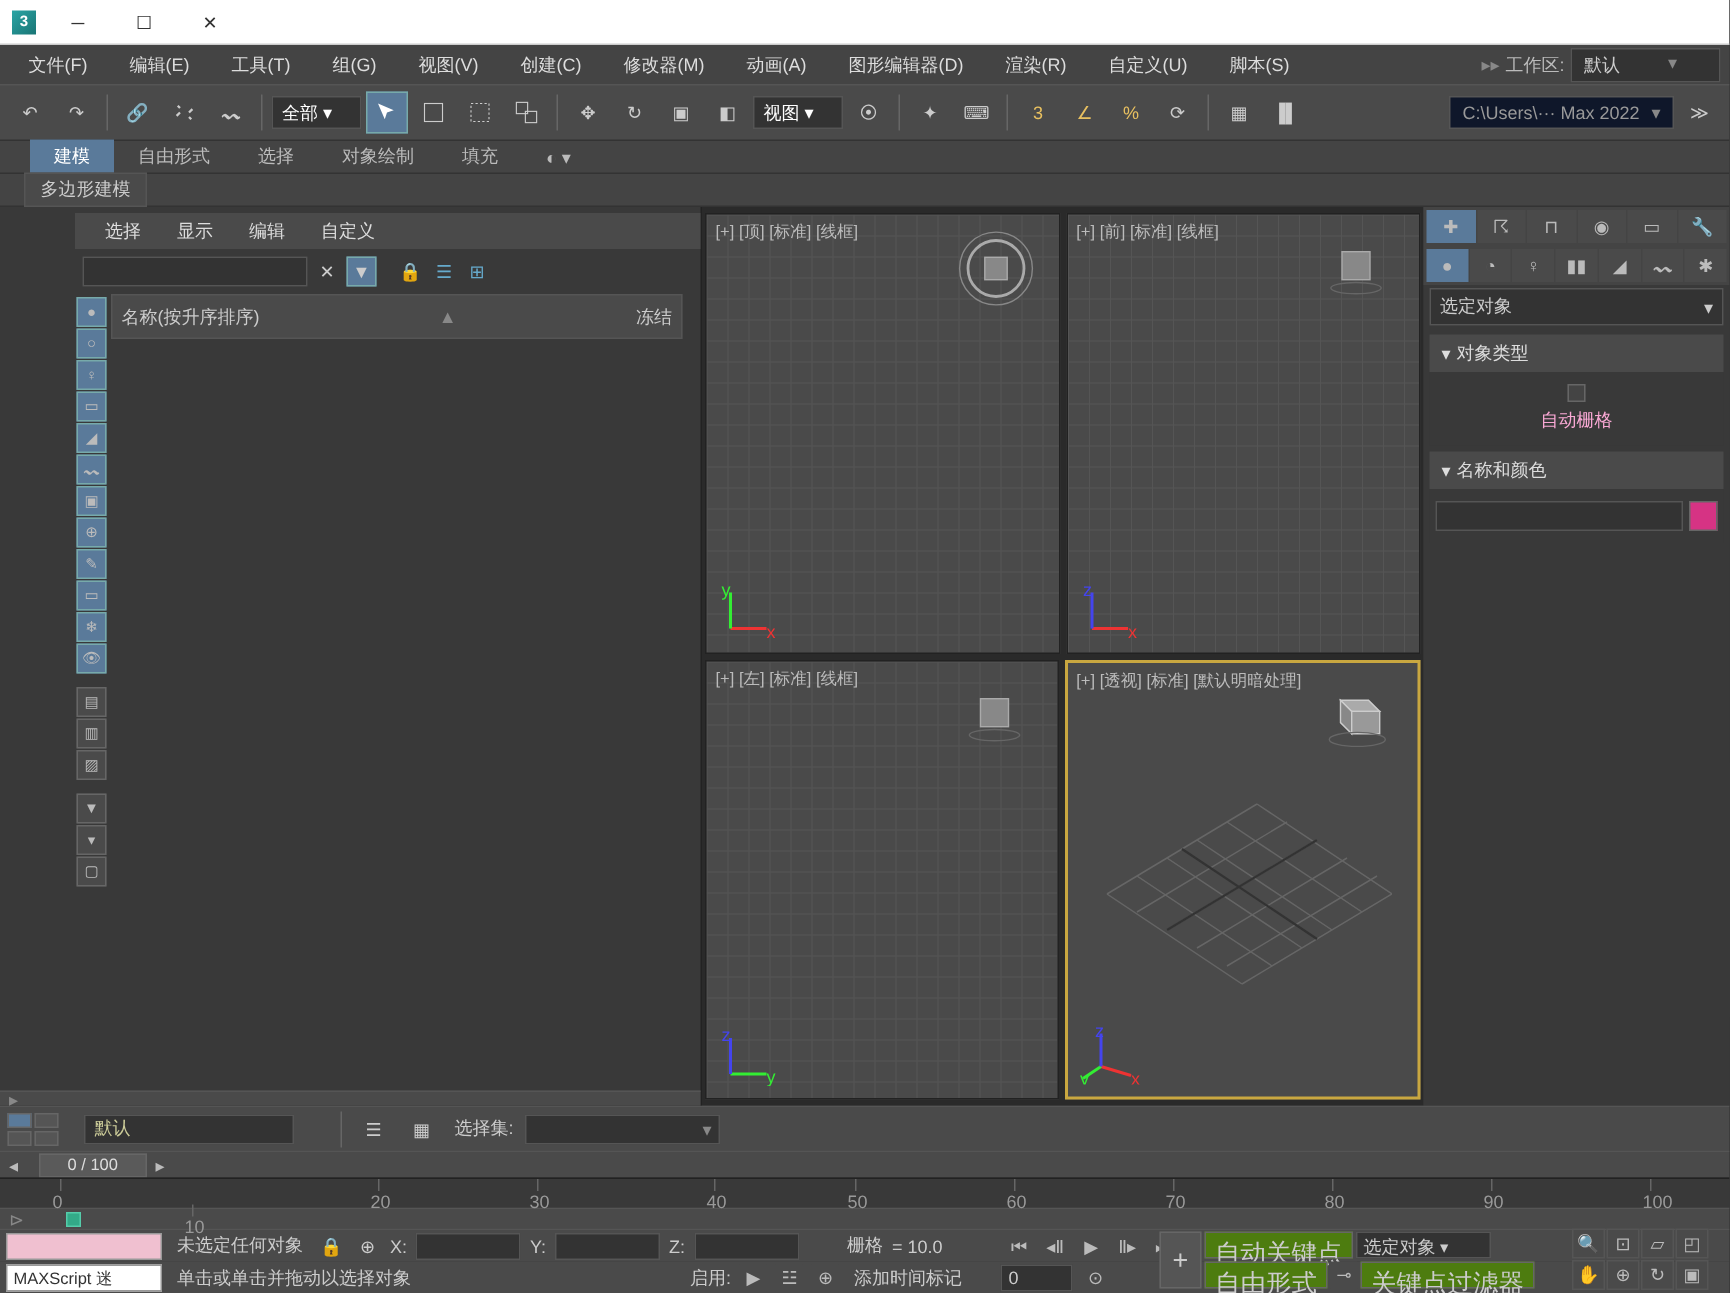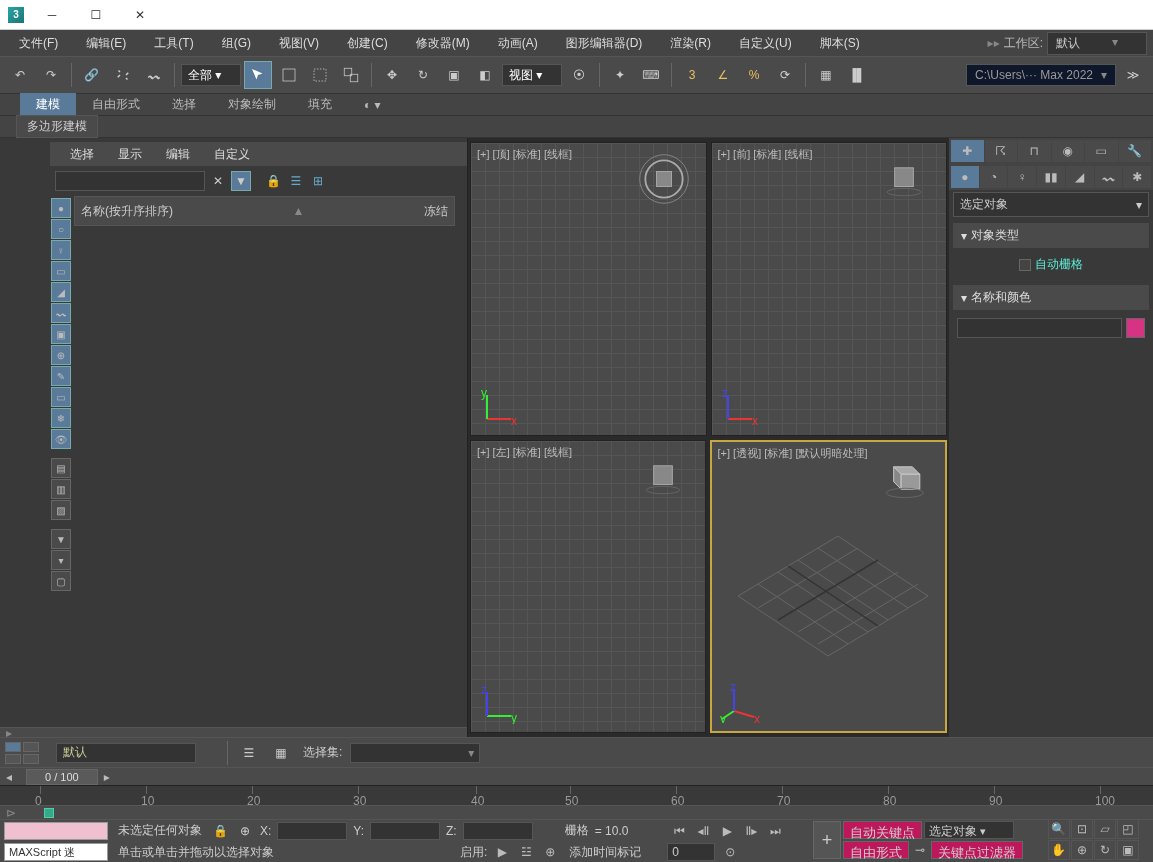--- a/index.html
+++ b/index.html
@@ -52,21 +52,21 @@
 .cmdtab { flex: 1; height: 22px; background: #4a4a4a; display: flex; align-items: center; justify-content: center; cursor: pointer; color: #bbb; }
 .cmdtab.active { background: #5a7a9a; }
 .cmdcats { height: 26px; display: flex; gap: 1px; padding: 2px; background: #444; }
 .cmdcat { flex: 1; height: 22px; background: #4a4a4a; display: flex; align-items: center; justify-content: center; cursor: pointer; color: #bbb; }
 .cmdcat.active { background: #5a7a9a; }
 .cmdsel { margin: 2px 4px; background: #333; border: 1px solid #555; color: #ccc; padding: 3px 6px; display: flex; align-items: center; }
 .cmdsel .arr { margin-left: auto; }
 .rollout { margin: 0 4px; }
 .rollhdr { background: #4a4a4a; color: #ddd; padding: 4px 8px; margin-top: 4px; display: flex; align-items: center; gap: 4px; }
 .rollbody { background: #393939; padding: 4px; }
-.checkline { display: flex; align-items: center; justify-content: center; gap: 4px; padding: 4px 0; color: #5eead4; }
+.checkline { display: flex; align-items: center; justify-content: center; gap: 4px; padding: 4px 0; color: #f9a8d4; flex-direction: column; }
 .btngrid { display: grid; grid-template-columns: 1fr 1fr; gap: 3px; }
 .btngrid .obtn { background: #555; border: 1px solid #666; color: #ddd; padding: 4px 6px; text-align: center; cursor: pointer; font-size: 12px; }
 .btngrid .obtn.full { grid-column: 1 / 3; }
 .nameclr { display: flex; gap: 4px; padding: 4px 0; }
 .nameclr input { flex: 1; background: #333; border: 1px solid #555; color: #ccc; padding: 2px 4px; height: 20px; }
 .colorswatch { width: 22px; height: 20px; background: #d63384; border: 1px solid #666; cursor: pointer; }
 .explorerstrip { height: 10px; background: #4a4a4a; border-top: 1px solid #555; display: flex; align-items: center; padding: 0 6px; }
 .layerbar { height: 30px; background: #4a4a4a; display: flex; align-items: center; padding: 0 4px; border-top: 1px solid #555; gap: 4px; }
 .layerbar .lgrid { width: 36px; height: 24px; display: flex; flex-wrap: wrap; }
 .layerbar .lgrid div { width: 16px; height: 10px; border: 1px solid #666; background: #555; margin: 1px; }
@@ -82,21 +82,21 @@
 .trackbar { height: 14px; background: #4a4a4a; border-top: 1px solid #555; display: flex; align-items: center; padding: 0 6px; }
 .trackmark { width: 10px; height: 10px; background: #3a8; border: 1px solid #5ca; margin-left: 28px; }
 .statusr1 { height: 22px; background: #4a4a4a; display: flex; align-items: center; padding: 0 0 0 0; border-top: 1px solid #555; gap: 6px; }
 .statusr2 { height: 22px; background: #4a4a4a; display: flex; align-items: center; padding: 0 0 0 0; gap: 6px; }
 .pinkbox { width: 104px; height: 18px; background: #f0c0d0; border: 1px solid #999; margin-left: 4px; }
 .msbox { width: 104px; height: 18px; background: #fff; border: 1px solid #999; color: #333; padding: 1px 4px; margin-left: 4px; font-size: 11px; overflow: hidden; }
 .stxt { color: #ccc; padding: 0 4px; }
 .coordlbl { color: #ccc; }
 .coordin { background: #333; border: 1px solid #555; color: #888; width: 70px; height: 18px; padding: 1px 4px; }
 .navbtn { width: 18px; height: 18px; background: #4a4a4a; display: flex; align-items: center; justify-content: center; color: #bbb; cursor: pointer; }
-.keybtn { background: #be185d; border: 1px solid #666; color: #ccc; padding: 2px 6px; cursor: pointer; font-size: 13px; height: 18px; }
+.keybtn { background: #4d7c0f; border: 1px solid #666; color: #ccc; padding: 2px 6px; cursor: pointer; font-size: 17px; height: 18px; }
 .keysel { background: #333; border: 1px solid #555; color: #ccc; padding: 1px 4px; height: 18px; min-width: 90px; font-size: 11px; }
 .navgrid { display: grid; grid-template-columns: repeat(4, 22px); grid-template-rows: repeat(2, 20px); gap: 1px; margin-left: 6px; }
 .navgrid .nbtn { background: #4a4a4a; border: 1px solid #555; display: flex; align-items: center; justify-content: center; color: #bbb; cursor: pointer; }
 .bigkey { width: 28px; height: 38px; background: #555; border: 1px solid #666; display: flex; align-items: center; justify-content: center; color: #ccc; cursor: pointer; font-size: 18px; }
 .rightgroup { display: flex; flex-direction: column; gap: 2px; }
 </style>
 </head>
 <body>
 
 <div class="titlebar">
@@ -397,21 +397,21 @@
 <div class="timeslider">
   <div class="tsbtn">◂</div>
   <div class="tsframe">0 / 100</div>
   <div class="tsbtn">▸</div>
 </div>
 
 <div class="ruler" id="ruler">
     <div class="tick" style="left: 40px;">
       <span>0</span>
     </div>
-    <div class="tick" style="left: 146px;">
+    <div class="tick" style="left: 128px; margin-top: 17px;">
       <span>10</span>
     </div>
     <div class="tick" style="left: 252px;">
       <span>20</span>
     </div>
     <div class="tick" style="left: 358px;">
       <span>30</span>
     </div>
     <div class="tick" style="left: 476px;">
       <span>40</span>

